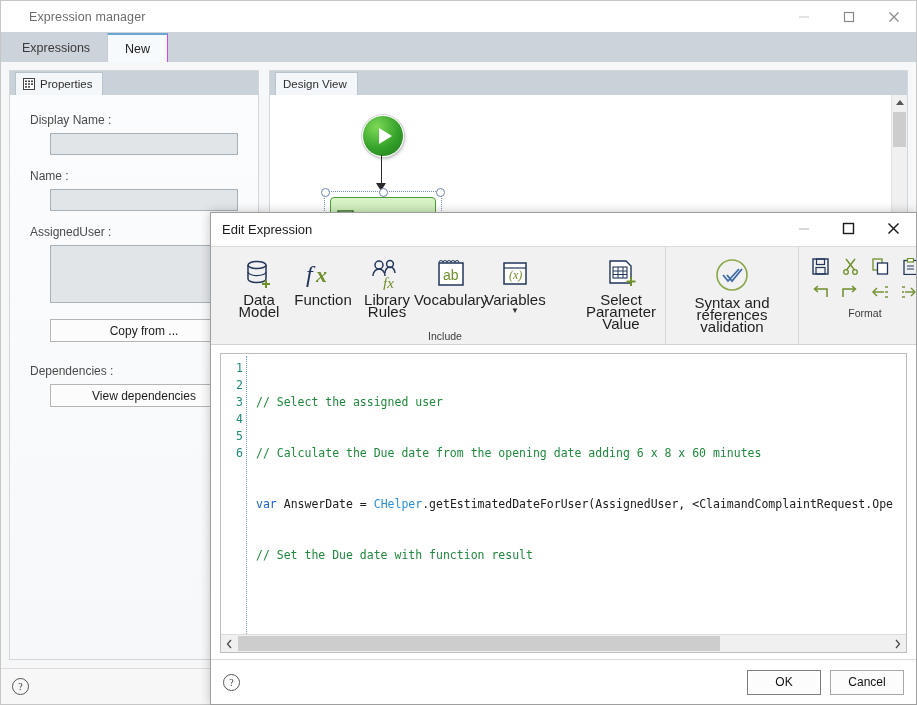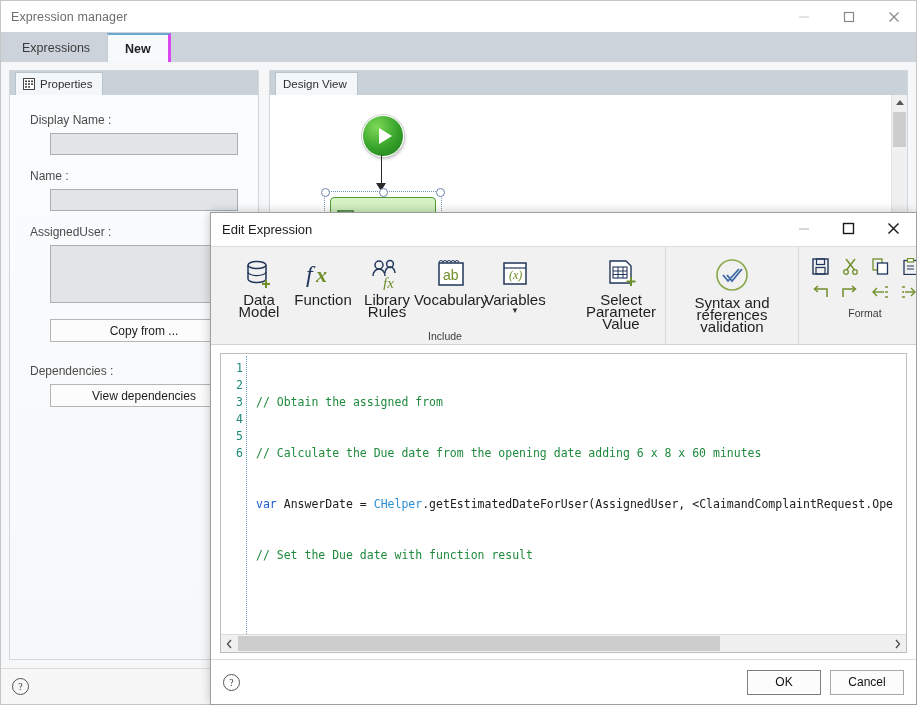--- a/index.html
+++ b/index.html
@@ -31,21 +31,21 @@
     height: 31px;
     background: #ffffff;
     display: flex;
     align-items: center;
     flex: 0 0 auto;
     position: relative;
   }
   .main-title-text {
     font-size: 12.5px;
     color: #6d6d6d;
-    padding-left: 10px;
+    padding-left: 28px;
     letter-spacing: 0.1px;
   }
   .win-controls {
     position: absolute;
     right: 0; top: 0;
     height: 31px;
     display: flex;
   }
   .win-btn {
     width: 45px; height: 31px;
@@ -71,22 +71,22 @@
     font-size: 12.5px;
     color: #3d3d3d;
     background: #ccd3da;
     box-sizing: border-box;
   }
   .tab.inactive { color: #3a3a3a; }
   .tab.active {
     background: #f7fafc;
     border-top: 2px solid #69a7d0;
     border-left: 1px solid #c4ccd4;
-    border-right: 3px solid #d946ef;
-    font-weight: bold;
+    border-right: 1px solid #d946ef;
+    font-weight: normal;
     color: #222;
   }
 
   .main-body {
     flex: 1 1 auto;
     background: #f6f7f8;
     position: relative;
     padding: 8px;
     box-sizing: border-box;
     display: flex;
@@ -797,21 +797,21 @@
         <div class="gutter">
           <div>1</div>
           <div>2</div>
           <div>3</div>
           <div>4</div>
           <div>5</div>
           <div>6</div>
           <div class="gutter-sep"></div>
         </div>
         <div class="code-lines">
-          <div><span class="tok-comment">// Obtain the assigned from</span></div>
+          <div><span class="tok-comment">// Select the assigned user</span></div>
           <div><span class="tok-comment">// Calculate the Due date from the opening date adding 6 x 8 x 60 minutes</span></div>
           <div><span class="tok-kw">var</span><span class="tok-plain"> AnswerDate = </span><span class="tok-type">CHelper</span><span class="tok-plain">.getEstimatedDateForUser(AssignedUser, &lt;ClaimandComplaintRequest.Ope</span></div>
           <div><span class="tok-comment">// Set the Due date with function result</span></div>
           
         </div>
       </div>
       <div class="hscroll">
         <div class="hs-arrow">
           <svg width="7" height="10" viewBox="0 0 7 10">
             <polyline points="5,1 1.5,5 5,9" fill="none" stroke="#4a4a4a" stroke-width="1.3"></polyline>

